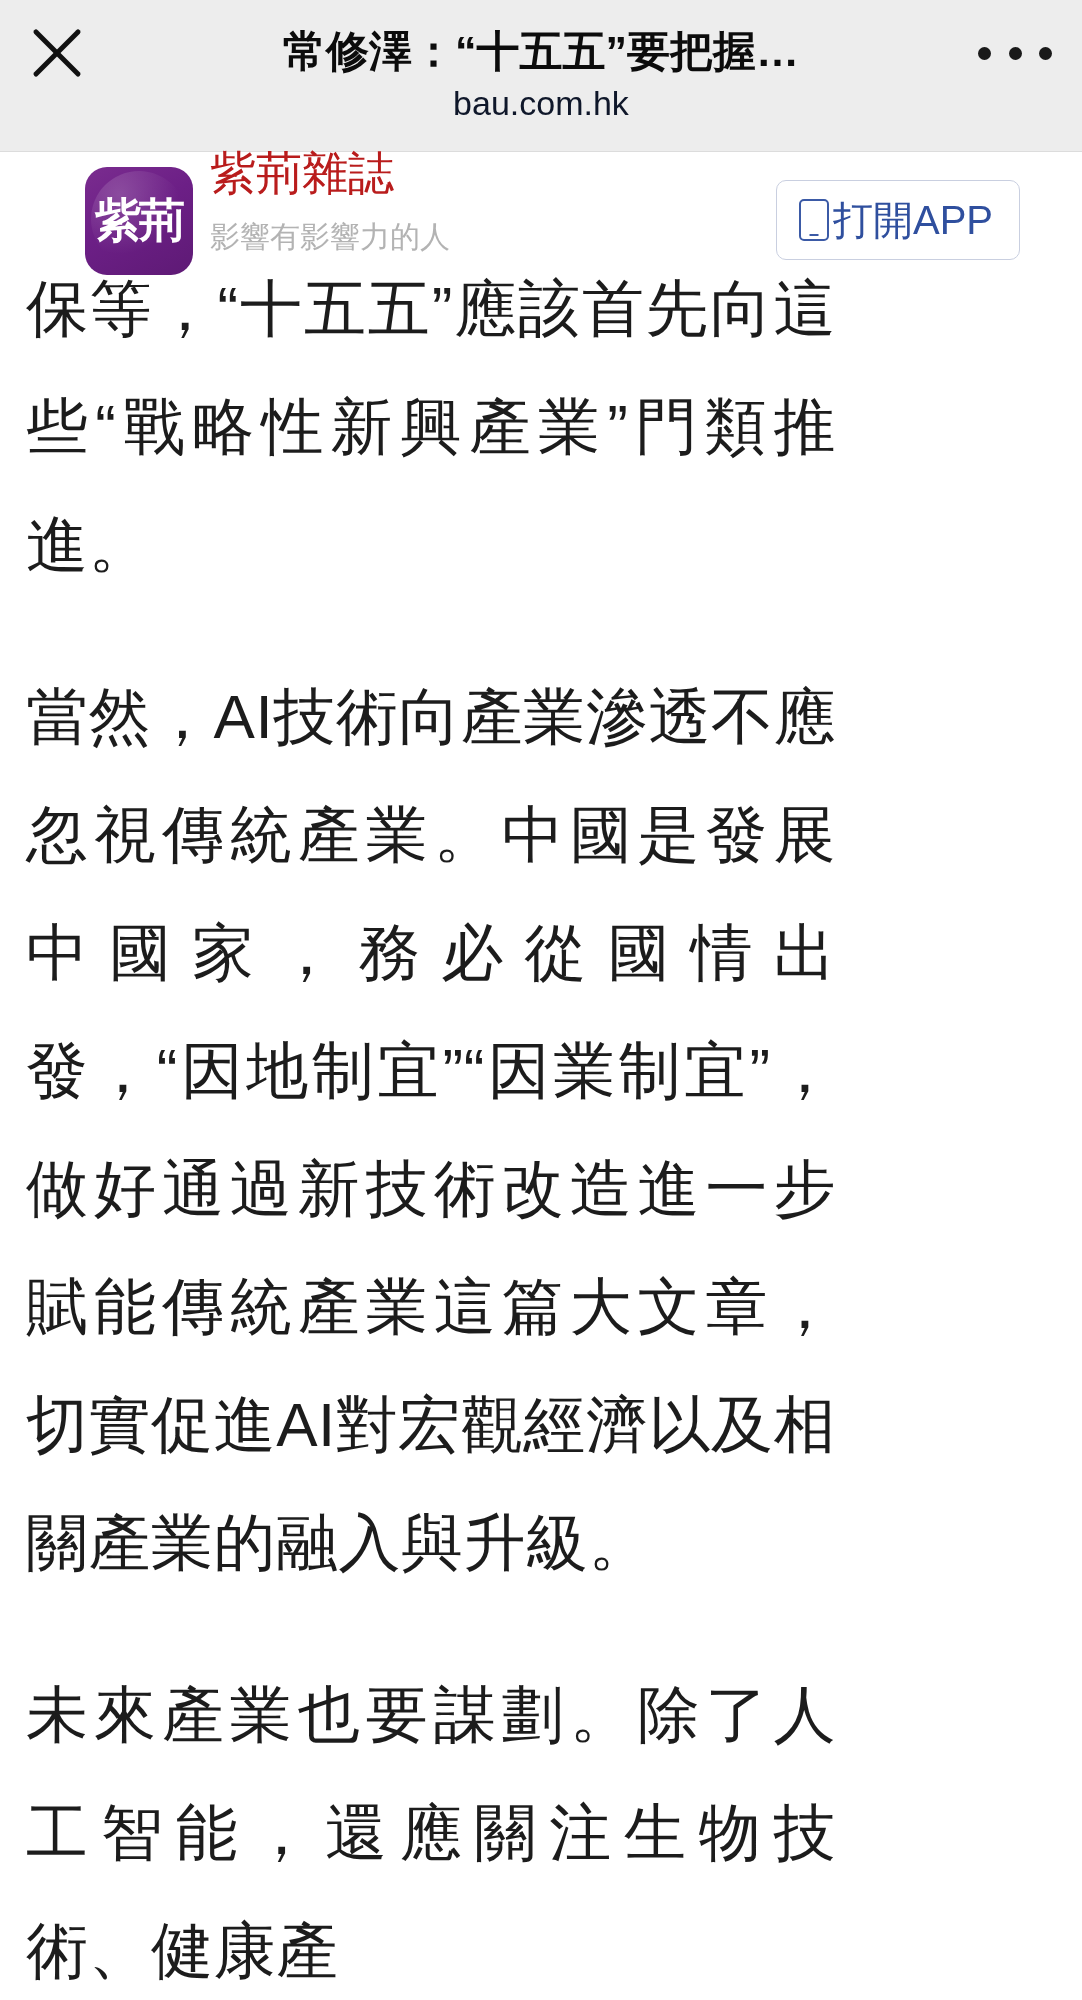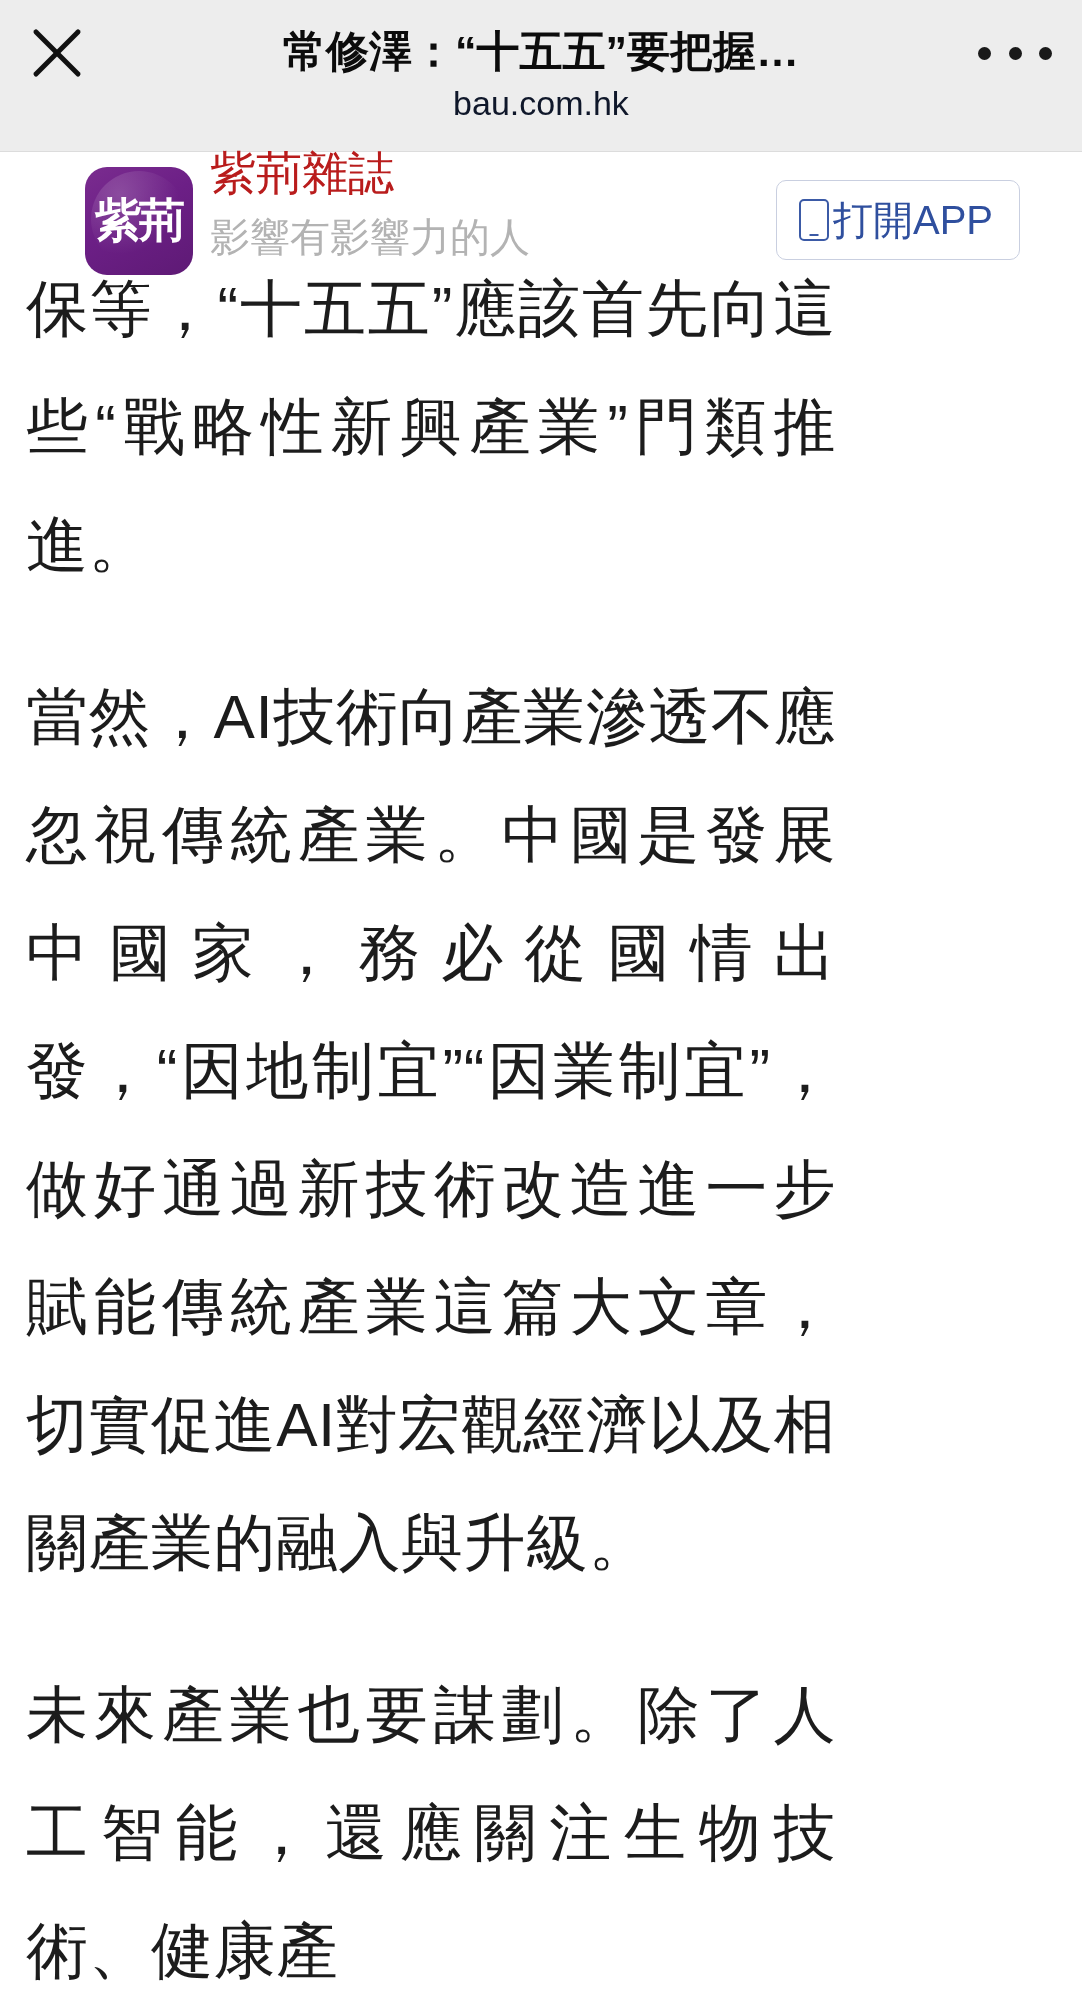--- a/index.html
+++ b/index.html
@@ -143,21 +143,21 @@
     top: -12px;
     width: 420px;
   }
   .promo-name {
     font-size: 46px;
     line-height: 66px;
     color: #b91c1c;
     font-weight: 400;
   }
   .promo-slogan {
-    font-size: 40px;
+    font-size: 30px;
     line-height: 62px;
     color: #b3b3b3;
     font-weight: 400;
     width: 330px;
   }
   .open-app-btn {
     position: absolute;
     right: 62px;
     top: 28px;
     height: 80px;

